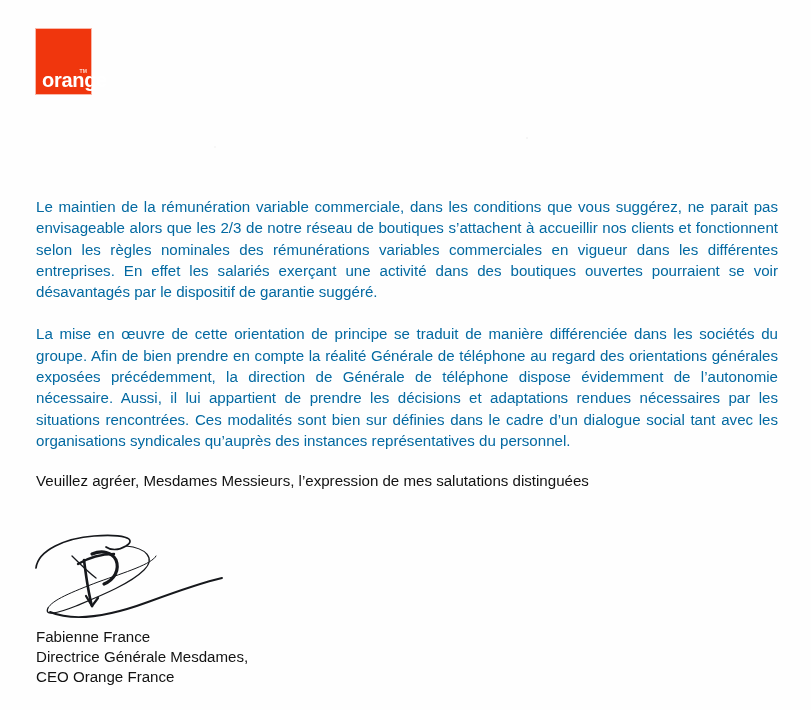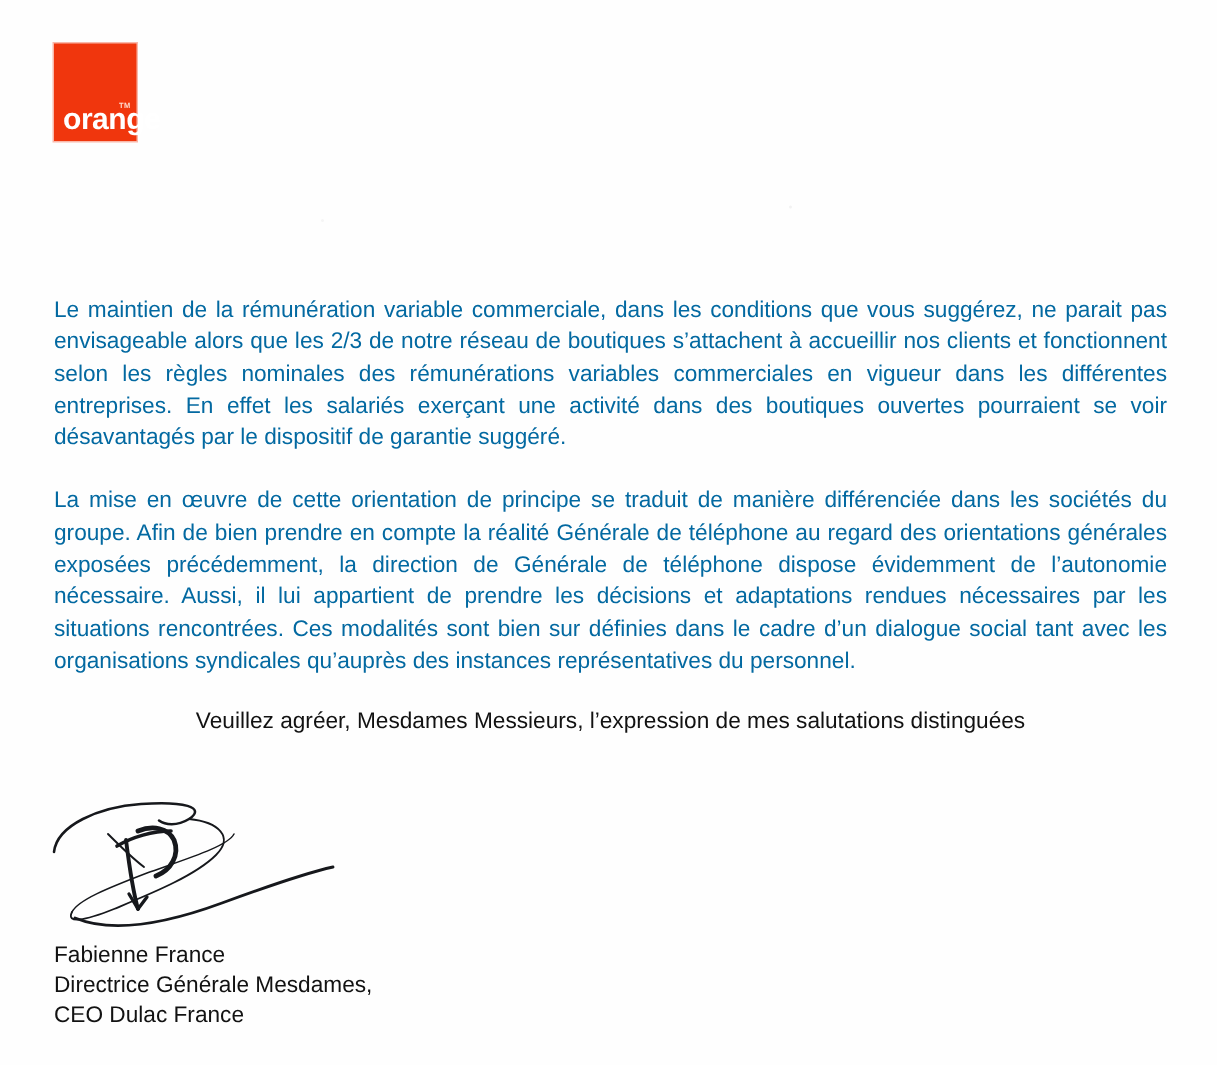--- a/index.html
+++ b/index.html
@@ -80,21 +80,21 @@
   .para:last-child { margin-bottom: 0; }
 
   .closing {
     position: absolute;
     left: 36px;
     top: 470px;
     width: 742px;
     font-size: 15.1px;
     line-height: 21.3px;
     color: #121212;
-    text-align: center;
+    text-align: left;
   }
 
   
   .signature-mark {
     position: absolute;
     left: 26px;
     top: 520px;
     width: 210px;
     height: 110px;
     pointer-events: none;
@@ -157,16 +157,16 @@
 
       <path d="M24 92 C 48 102, 84 96, 122 82 C 152 71, 178 62, 196 58" stroke-width="1.9"></path>
 
       <path d="M46 36 C 54 44, 62 52, 70 58" stroke-width="1.3"></path>
     </svg>
   </div>
 
   <div class="signatory">
     <div>Fabienne France</div>
     <div>Directrice Générale Mesdames,</div>
-    <div>CEO Dulac France</div>
+    <div>CEO Orange France</div>
   </div>
 
 </div>
 
 </body></html>

